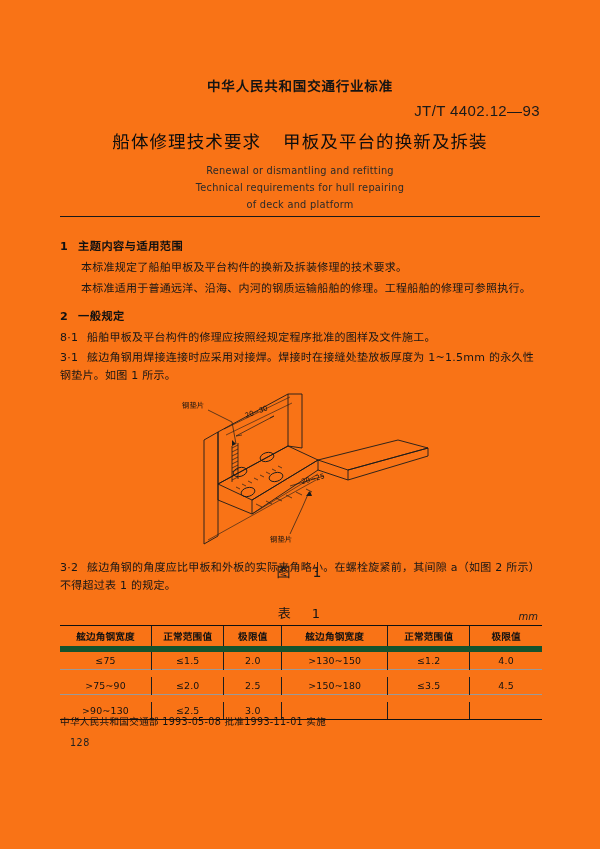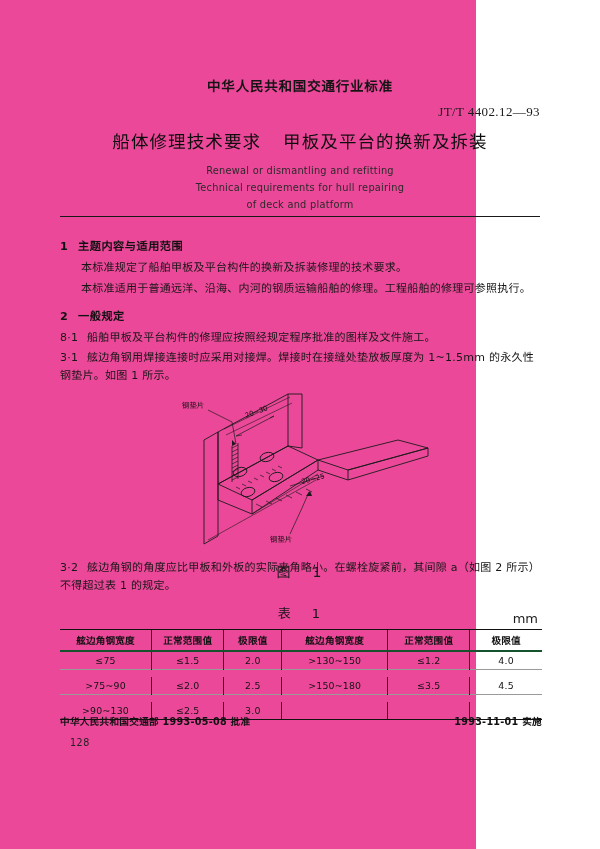--- a/index.html
+++ b/index.html
@@ -13,23 +13,23 @@
     height: 849px;
     position: relative;
     font-family: "DejaVu Sans", "Liberation Sans", sans-serif;
     color: #111111;
     overflow: hidden;
   }
 
   .page {
     position: absolute;
     left: 0; top: 0;
-    width: 476px;
+    width: 600px;
     height: 849px;
-    background: #ec4899;
+    background: #f97316;
   }
 
   
   .header-block {
     position: absolute;
     left: 58px;
     top: 78px;
     width: 484px;
     text-align: center;
   }
@@ -39,24 +39,24 @@
     letter-spacing: 0.8px;
     color: #141414;
     line-height: 1.2;
   }
   .std-no-row {
     text-align: right;
     margin-top: 7px;
     padding-right: 2px;
   }
   .std-no {
-    font-size: 13px;
+    font-size: 15px;
     letter-spacing: 0.4px;
     color: #1a1a1a;
-    font-family: Liberation Serif, serif;
+    font-family: Liberation Sans, sans-serif;
   }
   .main-title {
     margin-top: 8px;
     font-size: 17.5px;
     font-weight: normal;
     letter-spacing: 1.1px;
     color: #0d0d0d;
   }
   .main-title .gap {
     display: inline-block;
@@ -143,24 +143,25 @@
   }
   .table-title {
     text-align: center;
     font-size: 13px;
     letter-spacing: 4px;
     margin-top: 8px;
     color: #151515;
   }
   .unit {
     text-align: right;
-    font-size: 13px;
+    font-size: 10px;
     color: #1c1c1c;
     margin-top: -11px;
     padding-right: 4px;
+    font-style: italic;
   }
   table.spec {
     border-collapse: collapse;
     width: 482px;
     margin-top: 3px;
     font-size: 9.4px;
     color: #111;
   }
   table.spec th,
   table.spec td {
@@ -169,21 +170,21 @@
     border-left: 1px solid #1d1d1d;
     letter-spacing: 0.2px;
     font-weight: normal;
   }
   table.spec th {
     font-weight: bold;
     font-size: 9.6px;
   }
   table.spec tr.head th {
     border-top: 1.5px solid #111;
-    border-bottom: 2px solid #14532d;
+    border-bottom: 6px solid #14532d;
   }
   table.spec tr.last td {
     border-bottom: 1.5px solid #111;
   }
   table.spec th:first-child,
   table.spec td:first-child {
     border-left: none;
   }
   table.spec td.blank {
     border-left: 1px solid #1d1d1d;
@@ -200,23 +201,22 @@
     position: absolute;
     left: 60px;
     top: 714px;
     width: 482px;
     font-size: 9.6px;
     color: #121212;
     letter-spacing: 0.3px;
   }
   .footer .row {
     display: flex;
-    justify-content: space-between;
     align-items: baseline;
-    font-weight: bold;
+    font-weight: normal;
   }
   .page-no {
     margin-top: 9px;
     margin-left: 10px;
     font-size: 9.6px;
     color: #222;
     font-weight: normal;
     letter-spacing: 0.5px;
   }
 

